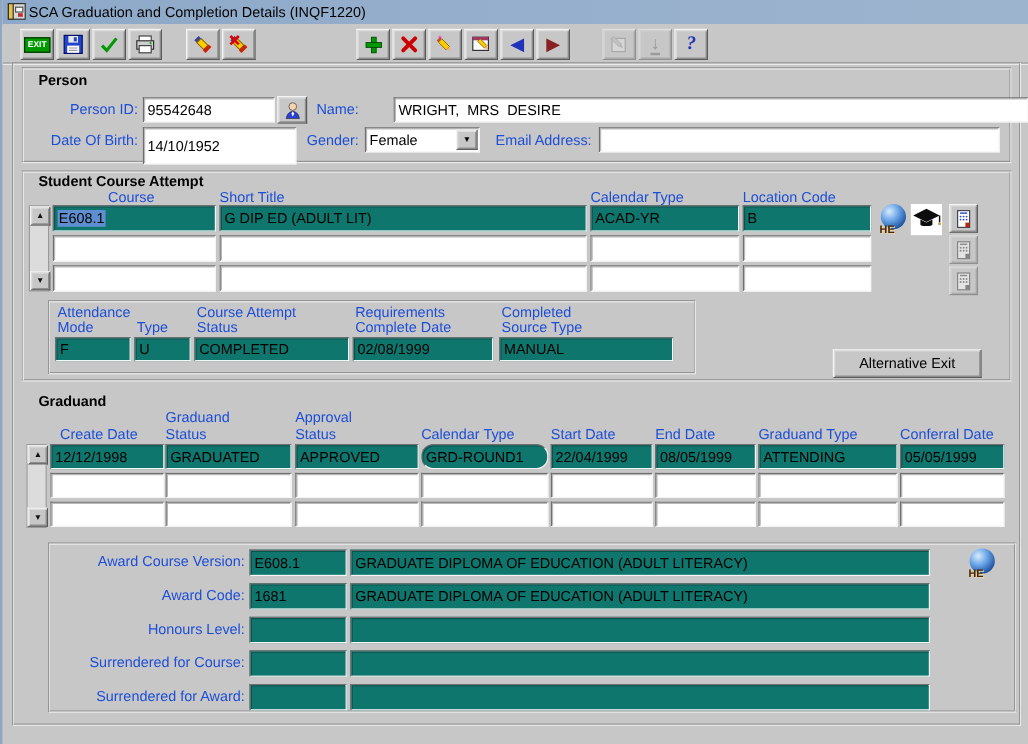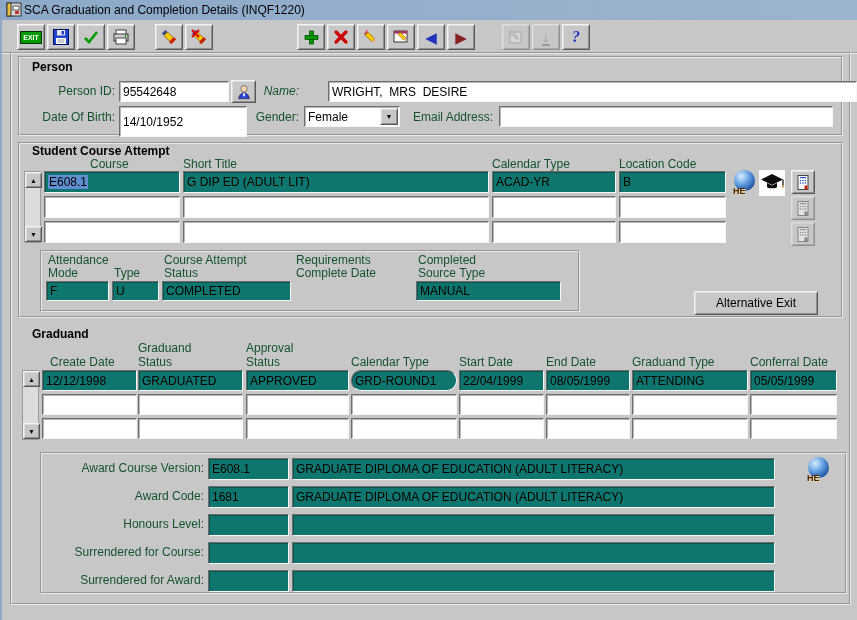--- a/index.html
+++ b/index.html
@@ -15,21 +15,21 @@
   
   .toolbar{left:0;top:20px;width:857px;height:33px;background:#c7c7c7;border-bottom:1px solid #9a9a9a;box-shadow:0 1px 0 #f2f2f2;}
   .raised{background:#c7c7c7;border:1px solid;border-color:#f4f4f4 #5a5a5a #5a5a5a #f4f4f4;box-shadow:inset 1px 1px 0 #dcdcdc, inset -1px -1px 0 #8e8e8e;}
   .tbtn{width:28px;height:26px;top:24px;display:flex;align-items:center;justify-content:center;cursor:default;}
   .glyph{font-size:15px;line-height:1;}
   .dis{filter:grayscale(1);opacity:.5;}
   .exit-ico{background:#009900;border:1px solid #003300;color:#fff;font-weight:bold;font-size:7px;padding:2px 2px;letter-spacing:0;}
   
   .groove{border:2px groove #e9e9e9;}
   .sec-label{font-size:12px;font-weight:bold;color:#000;white-space:nowrap;}
-  .lbl{font-size:12px;color:#14532d;white-space:nowrap;}
+  .lbl{font-size:12px;color:#1d4ed8;white-space:nowrap;}
   .lbl-r{text-align:right;}
   
   .field{background:#fff;border:1px solid;border-color:#6e6e6e #f6f6f6 #f6f6f6 #6e6e6e;box-shadow:inset 1px 1px 0 rgba(0,0,0,.28);
          font-size:12px;color:#000;display:flex;align-items:center;padding:0 3px;white-space:pre;overflow:hidden;}
   .green{background:#0f766e;}
   .sel{background:#5f8fd0;color:#000;padding:0 1px;}
   
   .vscroll{width:17px;background:#dcdcdc;border:1px solid #9a9a9a;}
   .sbtn{position:absolute;left:0;width:15px;height:14px;display:flex;align-items:center;justify-content:center;font-size:7px;color:#111;}
   
@@ -166,21 +166,21 @@
 
   <span class="abs lbl lbl-r" style="left:20px;top:84px;width:93px;">Person ID:</span>
   <div class="abs field" style="left:117px;top:81px;width:110px;height:21px;">95542648</div>
   <div class="abs raised" style="left:229px;top:80px;width:25px;height:23px;display:flex;align-items:center;justify-content:center;">
     <svg width="16" height="16">
       <circle cx="8" cy="4.8" r="3.2" fill="#f6d3ae" stroke="#555" stroke-width="0.7"></circle>
       <path d="M2.5 14.8 C3 10.5 6 8.8 8 8.8 C10 8.8 13 10.5 13.5 14.8 Z" fill="#2a3fd6" stroke="#222" stroke-width="0.5"></path>
       <path d="M8 8.8 L6.8 10.8 L8 13 L9.2 10.8 Z" fill="#fff"></path>
     </svg>
   </div>
-  <span class="abs lbl lbl-r" style="left:240px;top:84px;width:57px;font-style:italic;">Name:</span>
+  <span class="abs lbl lbl-r" style="left:240px;top:84px;width:57px;">Name:</span>
   <div class="abs field" style="left:302px;top:81px;width:529px;height:21px;margin-left:24px;">WRIGHT,  MRS  DESIRE</div>
 
   <span class="abs lbl lbl-r" style="left:20px;top:110px;width:93px;">Date Of Birth:</span>
   <div class="abs field" style="left:117px;top:106px;width:128px;height:31px;">14/10/1952</div>
   <span class="abs lbl lbl-r" style="left:240px;top:110px;width:57px;">Gender:</span>
   <div class="abs field" style="left:302px;top:106px;width:96px;height:21px;">
     <span>Female</span>
     <span class="dd-btn raised">▼</span>
   </div>
   <span class="abs lbl lbl-r" style="left:402px;top:110px;width:89px;">Email Address:</span>
@@ -280,20 +280,21 @@
   <span class="abs lbl" style="left:112px;top:266px;">Type</span>
   <span class="abs lbl" style="left:162px;top:253px;">Course Attempt</span>
   <span class="abs lbl" style="left:162px;top:266px;">Status</span>
   <span class="abs lbl" style="left:294px;top:253px;">Requirements</span>
   <span class="abs lbl" style="left:294px;top:266px;">Complete Date</span>
   <span class="abs lbl" style="left:416px;top:253px;">Completed</span>
   <span class="abs lbl" style="left:416px;top:266px;">Source Type</span>
   <div class="abs field green" style="left:44px;top:281px;width:63px;height:20px;">F</div>
   <div class="abs field green" style="left:110px;top:281px;width:47px;height:20px;">U</div>
   <div class="abs field green" style="left:160px;top:281px;width:129px;height:20px;">COMPLETED</div>
+  <div class="abs field green" style="left:292px;top:281px;width:117px;height:20px;">02/08/1999</div>
   <div class="abs raised pushbtn" style="left:692px;top:291px;width:124px;height:24px;">Alternative Exit</div>
 
   <div class="abs field green" style="left:414px;top:281px;width:145px;height:20px;">MANUAL</div>
 
   <span class="abs sec-label" style="left:30px;top:327px;">Graduand</span>
   <span class="abs lbl" style="left:136px;top:341px;">Graduand</span>
   <span class="abs lbl" style="left:244px;top:341px;">Approval</span>
   <span class="abs lbl" style="left:48px;top:355px;">Create Date</span>
   <span class="abs lbl" style="left:136px;top:355px;">Status</span>
   <span class="abs lbl" style="left:244px;top:355px;">Status</span>

